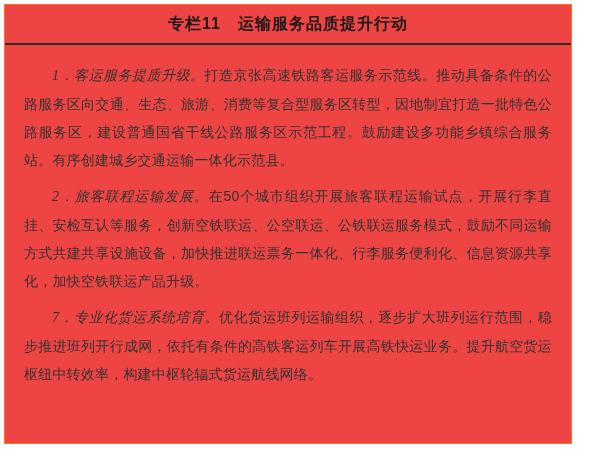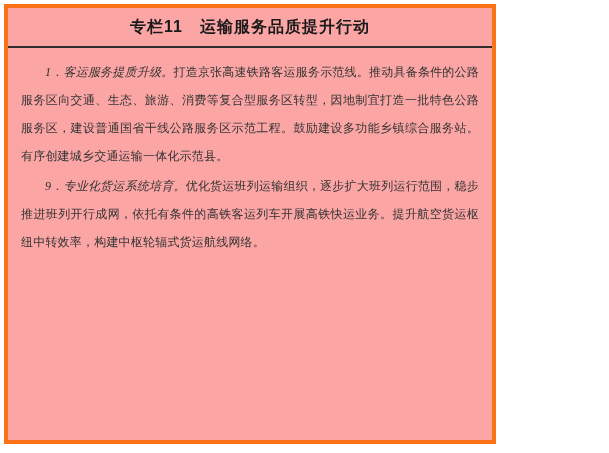--- a/index.html
+++ b/index.html
@@ -11,47 +11,47 @@
     height: 453px;
     background: #ffffff;
     overflow: hidden;
     position: relative;
     font-family: "Liberation Sans", sans-serif;
   }
   .panel {
     position: absolute;
     left: 4px;
     top: 4px;
-    width: 492px;
+    width: 568px;
     height: 440px;
     box-sizing: border-box;
-    border: 4px solid #f97316;
-    background: #fca5a5;
+    border: 1px solid #f97316;
+    background: #ef4444;
   }
   .panel-header {
     box-sizing: border-box;
     height: 40px;
     border-bottom: 2px solid #2e2e2e;
     display: flex;
     align-items: center;
     justify-content: center;
   }
   .panel-title {
     font-size: 16px;
     font-weight: bold;
     color: #1a1a1a;
     letter-spacing: 1px;
     white-space: pre;
   }
   .panel-body {
     padding: 8px 11px 0 11px;
   }
   .item {
-    margin: 2px;
-    font-size: 12px;
+    margin: 8px;
+    font-size: 14px;
     line-height: 28px;
     color: #333333;
     text-align: justify;
     text-indent: 2em;
     letter-spacing: 0.2px;
   }
   .lead {
     font-family: "Liberation Serif", serif;
     font-style: italic;
     color: #333333;
@@ -61,18 +61,19 @@
 <body>
 
 <div class="panel">
   <div class="panel-header">
     <span class="panel-title">专栏11　运输服务品质提升行动</span>
   </div>
   <div class="panel-body">
 
     <p class="item"><span class="lead">1．客运服务提质升级。</span><span>打造京张高速铁路客运服务示范线。推动具备条件的公路服务区向交通、生态、旅游、消费等复合型服务区转型，因地制宜打造一批特色公路服务区，建设普通国省干线公路服务区示范工程。鼓励建设多功能乡镇综合服务站。有序创建城乡交通运输一体化示范县。</span></p>
 
+    <p class="item"><span class="lead">2．旅客联程运输发展。</span><span>在50个城市组织开展旅客联程运输试点，开展行李直挂、安检互认等服务，创新空铁联运、公空联运、公铁联运服务模式，鼓励不同运输方式共建共享设施设备，加快推进联运票务一体化、行李服务便利化、信息资源共享化，加快空铁联运产品升级。</span></p>
 
 
-    <p class="item"><span class="lead">9．专业化货运系统培育。</span><span>优化货运班列运输组织，逐步扩大班列运行范围，稳步推进班列开行成网，依托有条件的高铁客运列车开展高铁快运业务。提升航空货运枢纽中转效率，构建中枢轮辐式货运航线网络。</span></p>
+    <p class="item"><span class="lead">7．专业化货运系统培育。</span><span>优化货运班列运输组织，逐步扩大班列运行范围，稳步推进班列开行成网，依托有条件的高铁客运列车开展高铁快运业务。提升航空货运枢纽中转效率，构建中枢轮辐式货运航线网络。</span></p>
 
   </div>
 </div>
 
 </body></html>

